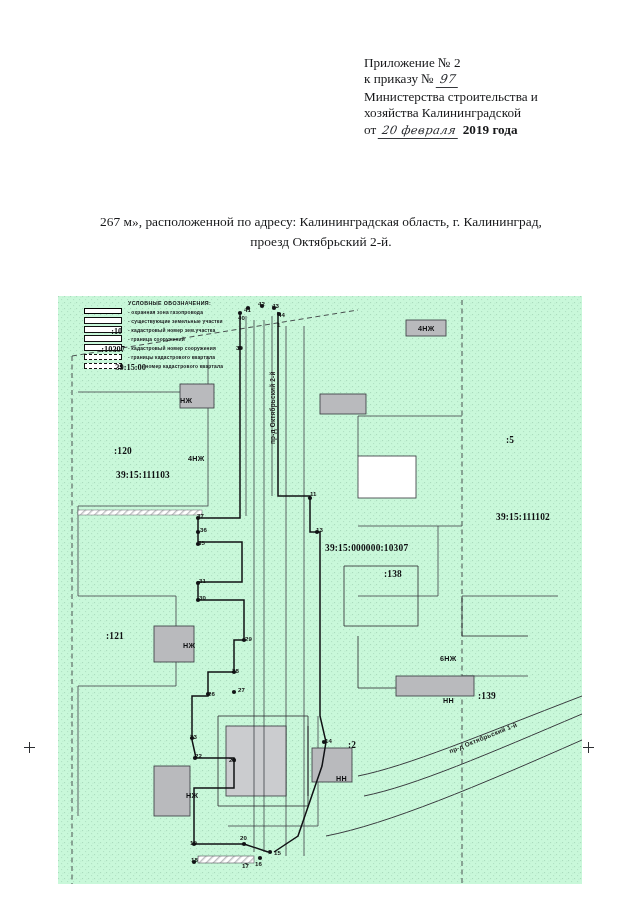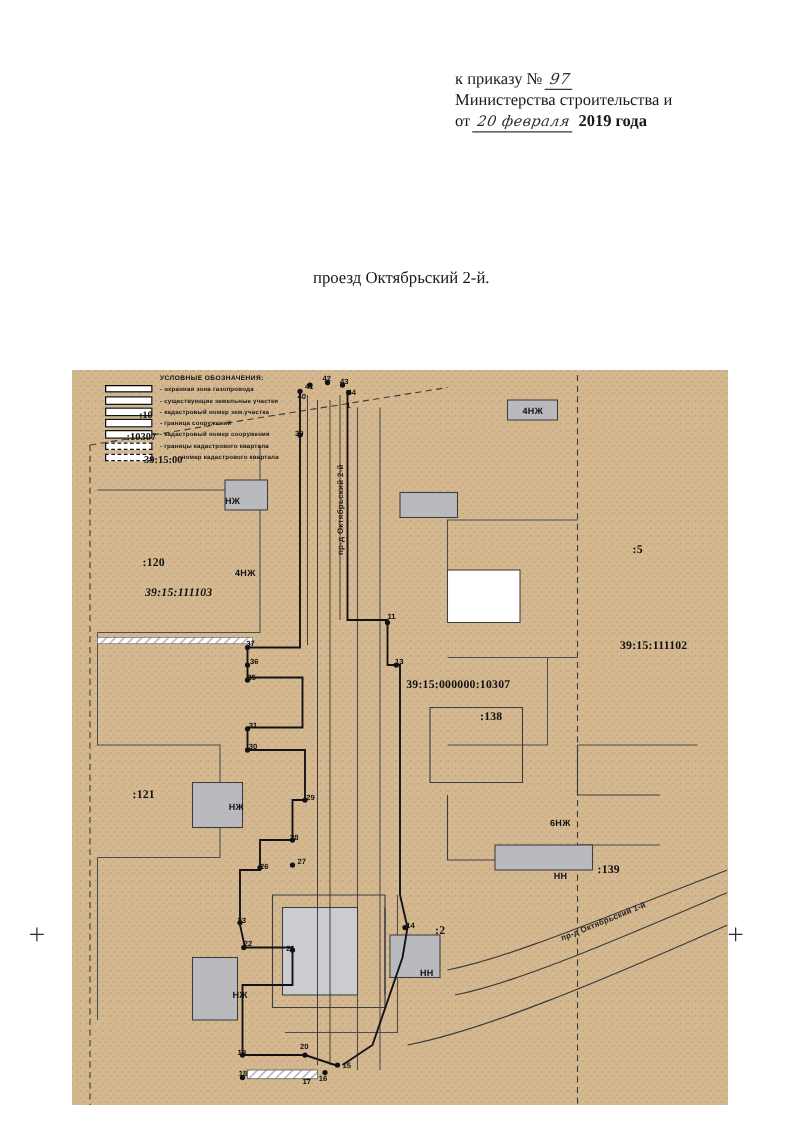--- a/index.html
+++ b/index.html
@@ -28,21 +28,21 @@
   .title-par{
     position:absolute;left:84px;top:212px;width:474px;
     font-size:13.4px;line-height:19.6px;text-align:center;
   }
   .title-par .l1{display:block;text-indent:0;}
   .title-par .just{display:block;text-align:justify;text-align-last:center;}
 
   
   .map{
     position:absolute;left:58px;top:296px;width:524px;height:588px;
-    background:#a16207;overflow:hidden;
+    background:#86efac;overflow:hidden;
   }
   .map svg{position:absolute;left:0;top:0;}
 
   .maplabel{
     position:absolute;font-family:"Liberation Serif", serif;
     font-weight:bold;color:#0f1012;white-space:nowrap;
   }
   .cad-big{font-size:9.4px;letter-spacing:.2px;}
   .bld{font-size:7.2px;font-family:"Liberation Sans", sans-serif;letter-spacing:.3px;}
   .vtx{font-size:6.1px;font-family:"Liberation Sans", sans-serif;font-weight:bold;color:#111;}
@@ -88,33 +88,36 @@
   .cross:before,.cross:after{content:"";position:absolute;background:#2c2e31;}
   .cross:before{left:5px;top:0;width:1px;height:11px;}
   .cross:after{left:0;top:5px;width:11px;height:1px;}
 </style>
 </head>
 <body>
 
 <div class="page">
 
   <div class="header-block">
+    <div>Приложение № 2</div>
     <div>
       <span>к приказу №</span>
       <span class="hand">97</span>
     </div>
     <div>Министерства строительства и</div>
+    <div>хозяйства Калининградской</div>
     <div>
       <span>от</span>
       <span class="hand small">20 февраля</span>
       <span class="line-after">2019 года</span>
     </div>
   </div>
 
   <div class="title-par">
+    <span class="just">267 м», расположенной по адресу: Калининградская область, г. Калининград,</span>
     <span class="l1">проезд Октябрьский 2-й.</span>
   </div>
 
   <div class="map">
 
     <svg width="524" height="588">
       <defs>
         <pattern id="stipple" width="6" height="6" patternUnits="userSpaceOnUse">
           <rect width="6" height="6" fill="#ffffff"></rect>
           <rect x="0" y="0" width="1.1" height="1.1" fill="#c9cacc"></rect>
@@ -281,21 +284,21 @@
       <div class="lg-row">
         <div class="lg-sym">
           <div class="box-dash"></div>
           <span class="lg-num wide" style="right:-22px;">39:15:00</span>
         </div>
         <div class="lg-txt" style="margin-left:18px;">- номер кадастрового квартала</div>
       </div>
     </div>
 
     <div id="cad-layer">
-        <div class="maplabel cad-big" style="left: 58px; top: 174px; font-style: italic;">39:15:111103</div>
+        <div class="maplabel cad-big" style="left: 58px; top: 174px;">39:15:111103</div>
         <div class="maplabel cad-big" style="left: 56px; top: 150px;">:120</div>
         <div class="maplabel cad-big" style="left: 48px; top: 335px;">:121</div>
         <div class="maplabel cad-big" style="left: 448px; top: 139px;">:5</div>
         <div class="maplabel cad-big" style="left: 438px; top: 216px;">39:15:111102</div>
         <div class="maplabel cad-big" style="left: 267px; top: 247px;">39:15:000000:10307</div>
         <div class="maplabel cad-big" style="left: 326px; top: 273px;">:138</div>
         <div class="maplabel cad-big" style="left: 420px; top: 395px;">:139</div>
         <div class="maplabel cad-big" style="left: 290px; top: 444px;">:2</div>
       </div>
     <div id="bld-layer">

